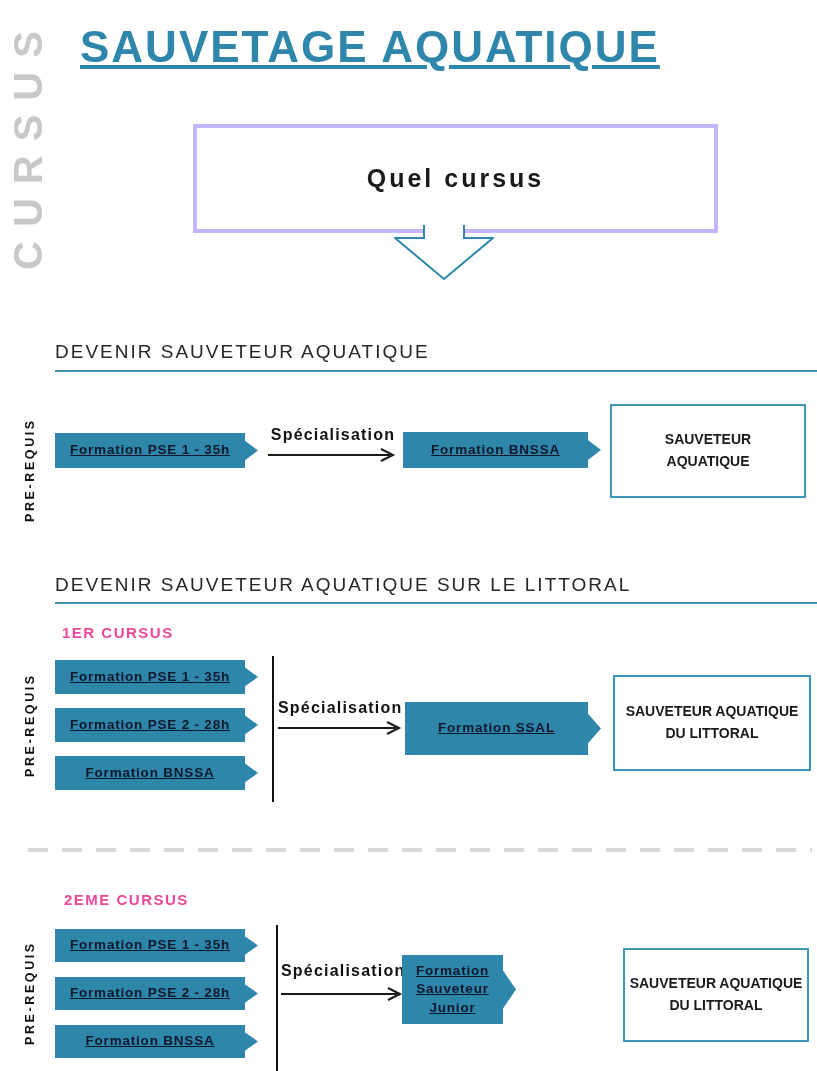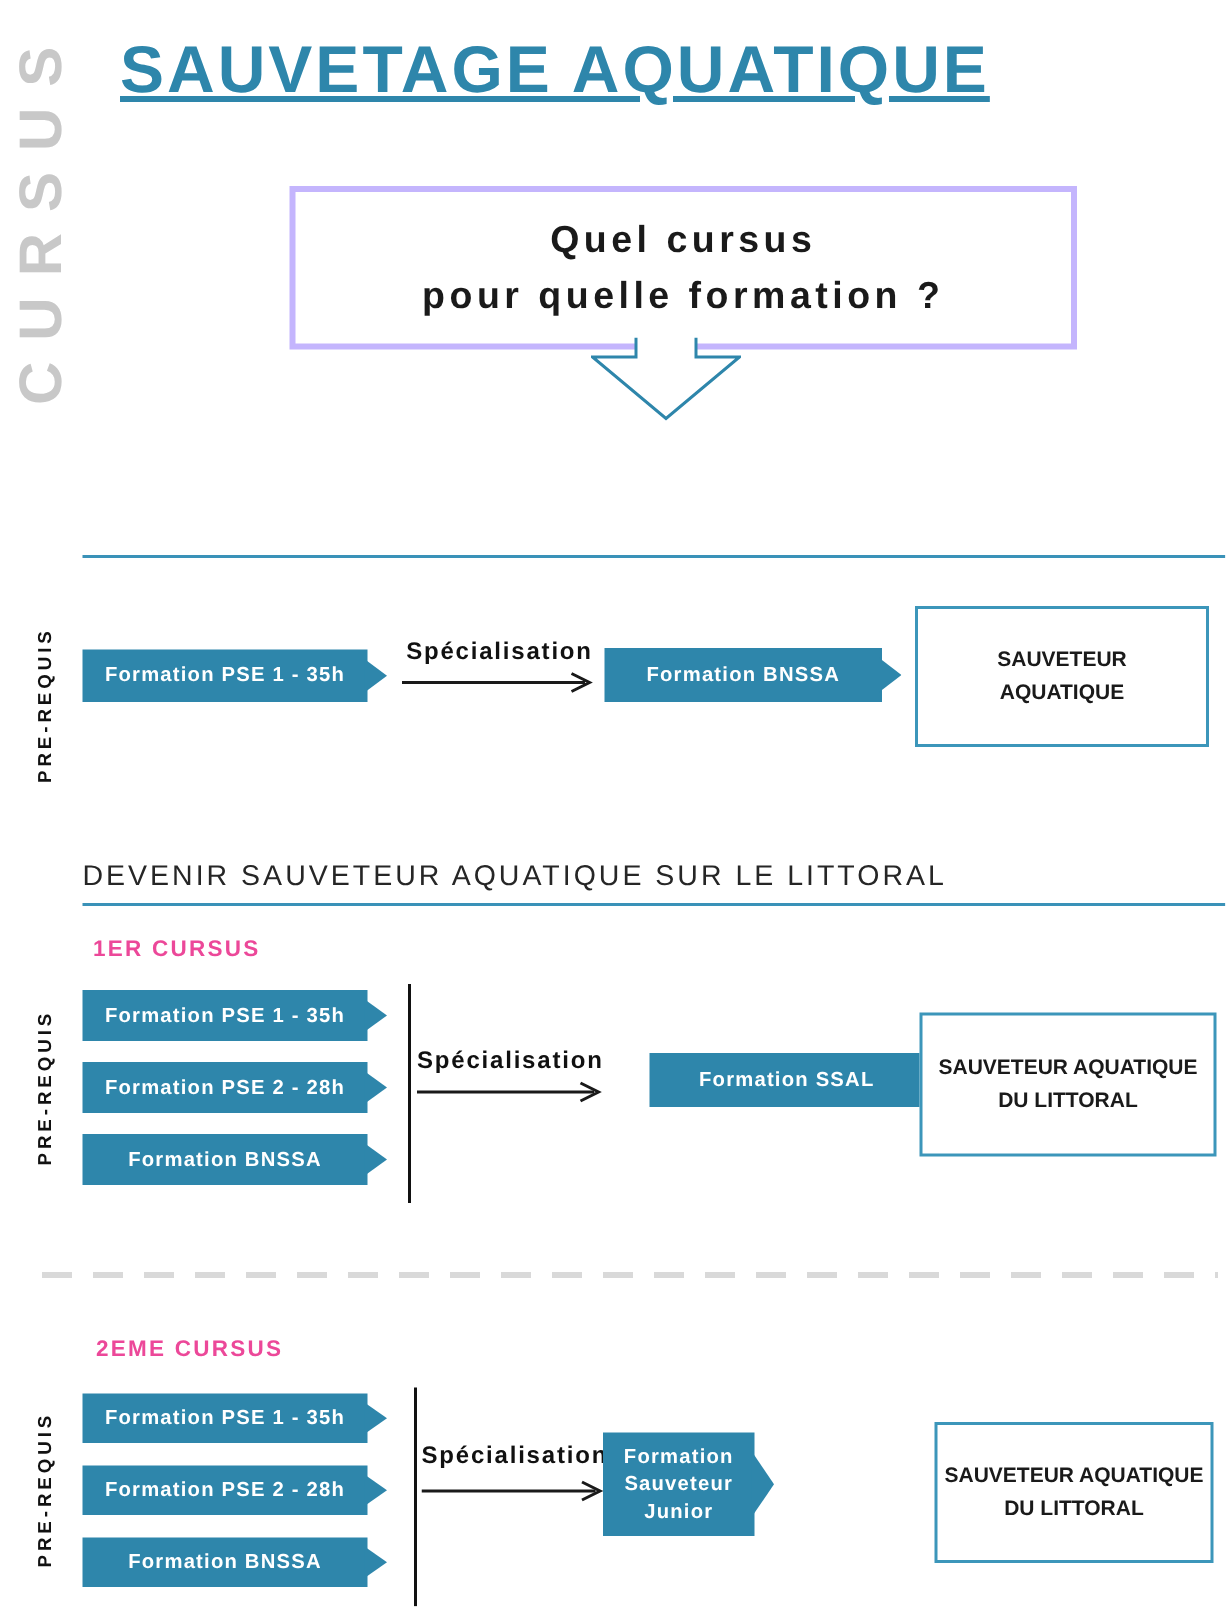--- a/index.html
+++ b/index.html
@@ -28,23 +28,23 @@
     position:absolute;left:193px;top:124px;width:517px;height:101px;
     border:4px solid #c4b5fd;background:#fff;
     display:flex;flex-direction:column;align-items:center;justify-content:center;
     font-size:25px;font-weight:bold;letter-spacing:3px;line-height:1.45;color:#1a1a1a;
   }
   .sec-heading{
     position:absolute;font-size:19px;letter-spacing:2px;color:#262626;white-space:nowrap;
   }
   .rule{position:absolute;height:2px;background:#3a92b8;}
   .abox{
-    position:absolute;background:#2e86ab;color:#ffffff;
+    position:absolute;background:#2e86ab;color:#0f172a;
     display:flex;align-items:center;justify-content:center;text-align:center;
-    font-size:13.5px;font-weight:bold;letter-spacing:0.8px;line-height:1.35;
+    font-size:13.5px;font-weight:bold;letter-spacing:0.8px;line-height:1.35;text-decoration:underline;
   }
   .tip{
     position:absolute;right:-13px;top:18%;height:64%;width:15px;background:#2e86ab;
     -webkit-clip-path:polygon(0 0,100% 50%,0 100%);clip-path:polygon(0 0,100% 50%,0 100%);
   }
   .spec{
     position:absolute;text-align:center;
     font-size:16px;font-weight:bold;letter-spacing:1.2px;color:#111;
   }
   .outcome{
@@ -66,26 +66,26 @@
 <body>
 
 <div class="page">
 
   <div class="vtext cursus-side">CURSUS</div>
 
   <h1 class="title">SAUVETAGE AQUATIQUE</h1>
 
   <div class="qbox">
     <div>Quel cursus</div>
-    <div>pour quelle formation ?</div>
   </div>
   <svg class="abs" style="left:394px;top:225px;" width="100" height="56" viewBox="0 0 100 56">
     <path d="M30 0 L30 13 L1 13 L50 54 L99 13 L70 13 L70 0" fill="#ffffff" stroke="#2e86ab" stroke-width="2"></path>
   </svg>
 
+  <div class="sec-heading" style="left:55px;top:341px;">DEVENIR SAUVETEUR AQUATIQUE</div>
   <div class="rule" style="left:55px;top:370px;width:762px;"></div>
 
   <div class="vtext prereq" style="left:20px;top:402px;height:136px;">PRE-REQUIS</div>
 
   <div class="abox" style="left:55px;top:433px;width:190px;height:35px;">
     <span>Formation PSE 1 - 35h</span>
     <span class="tip"></span>
   </div>
 
   <div class="spec" style="left:266px;top:426px;width:134px;">Spécialisation</div>
@@ -125,21 +125,21 @@
   </div>
 
   <div class="vline" style="left:272px;top:656px;height:146px;"></div>
 
   <div class="spec" style="left:278px;top:699px;width:124px;">Spécialisation</div>
   <svg class="abs" style="left:278px;top:720px;" width="126" height="16" viewBox="0 0 126 16">
     <line x1="0" y1="8" x2="118" y2="8" stroke="#1a1a1a" stroke-width="2"></line>
     <path d="M109 2 L121 8 L109 14" fill="none" stroke="#1a1a1a" stroke-width="2"></path>
   </svg>
 
-  <div class="abox" style="left:405px;top:702px;width:183px;height:36px;margin-left:28px;">
+  <div class="abox" style="left:405px;top:702px;width:183px;height:53px;">
     <span>Formation SSAL</span>
     <span class="tip"></span>
   </div>
 
   <div class="outcome" style="left:613px;top:675px;width:194px;height:92px;">
     <div>SAUVETEUR AQUATIQUE</div>
     <div>DU LITTORAL</div>
   </div>
 
   <div class="dash"></div>

